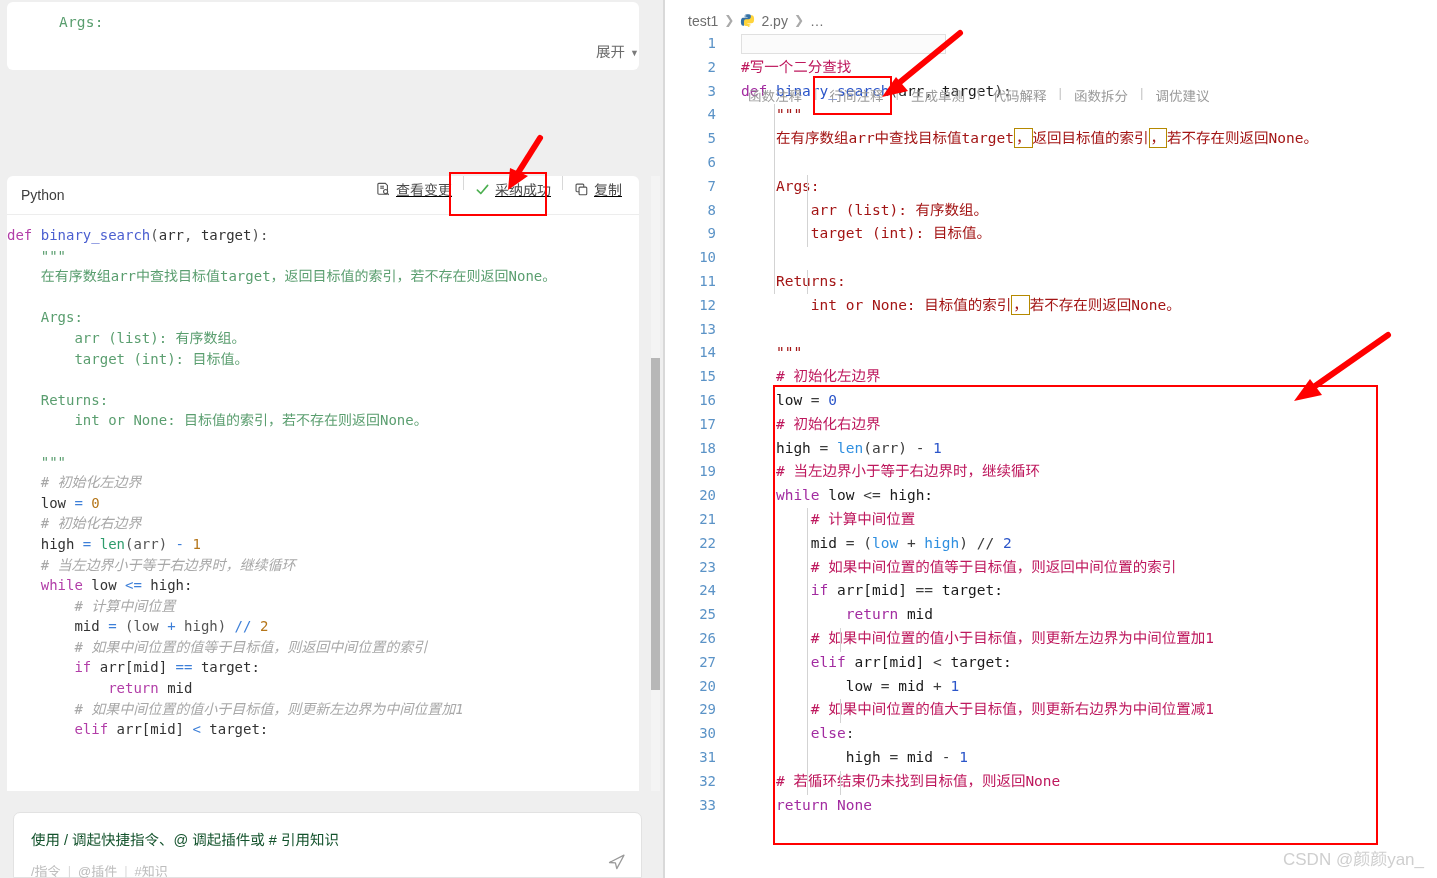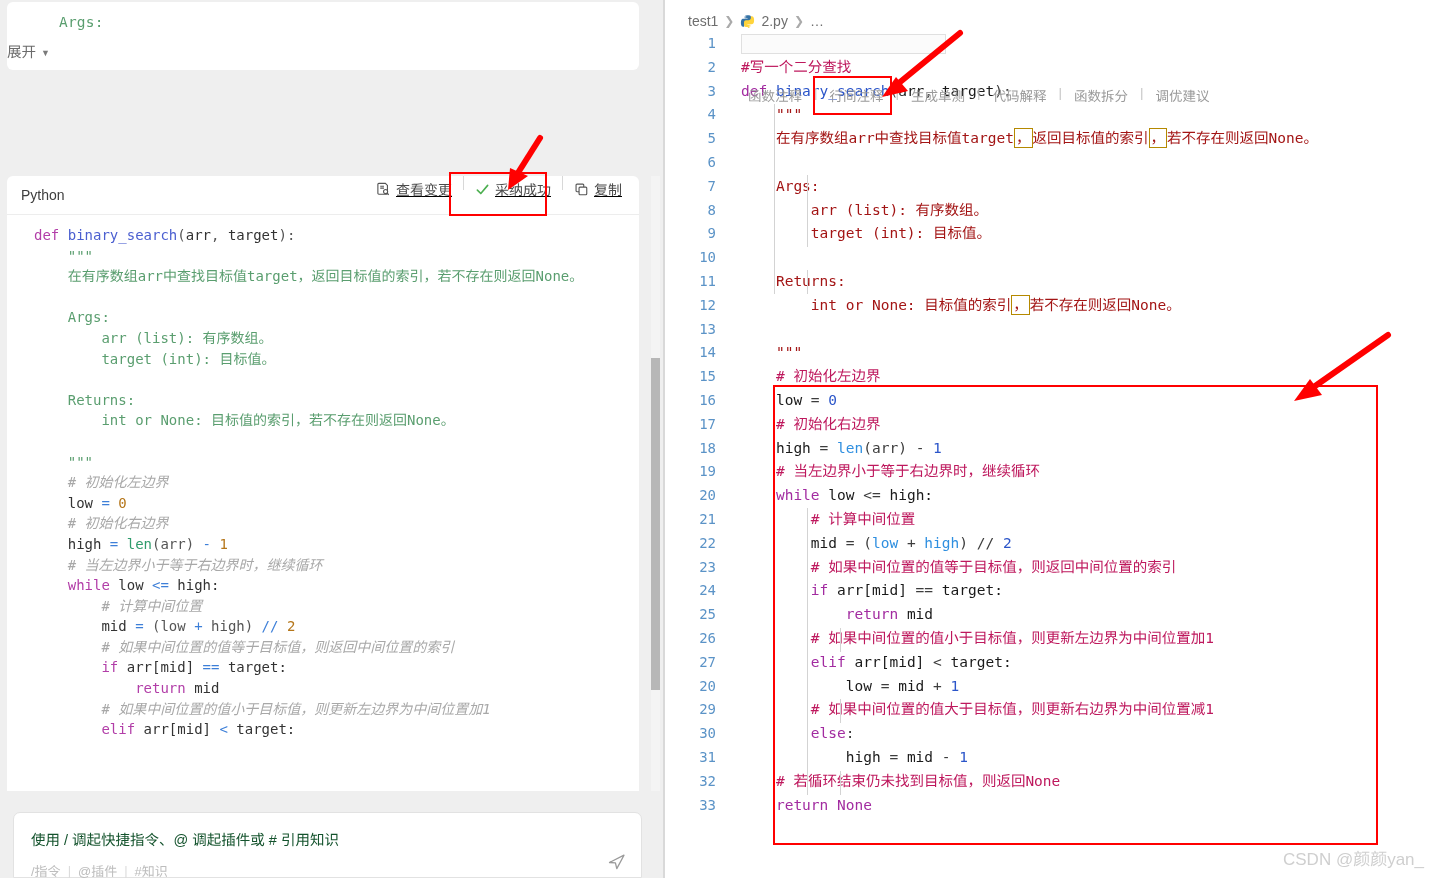--- a/index.html
+++ b/index.html
@@ -38,21 +38,21 @@
     position: absolute;
     left: 52px; top: 12px;
     font-family: "DejaVu Sans Mono", "Liberation Mono", monospace;
     font-size: 14.5px;
     color: #5a9e6f;
     letter-spacing: 0.2px;
   }
   .expand-toggle {
     position: absolute;
     left: 0; right: 0; top: 38px;
-    text-align: left;
+    text-align: right;
     font-size: 14.5px;
     color: #6b6b6b;
     cursor: pointer;
     user-select: none;
   }
   .expand-toggle .caret {
     display: inline-block;
     margin-left: 5px;
     font-size: 9px;
     color: #7a7a7a;
@@ -165,21 +165,21 @@
     position: absolute;
     left: 0; top: 39px;
     width: 632px;
     padding: 10px 0 0 0;
     font-family: "DejaVu Sans Mono", "Liberation Mono", monospace;
     font-size: 14px;
     line-height: 20.6px;
     white-space: pre;
     color: #333333;
   }
-  .code-body .ln { height: 20.6px; margin-left: 27px; }
+  .code-body .ln { height: 20.6px; }
   .tk-kw   { color: #b23ea8; }
   .tk-fn   { color: #4b5fd0; }
   .tk-var  { color: #333333; }
   .tk-num  { color: #b5761a; }
   .tk-op   { color: #3d7fd8; }
   .tk-str  { color: #5a9e6f; }
   .tk-cmt  { color: #a8a8a8; font-style: italic; }
   .tk-builtin { color: #2e9c6c; }
   .tk-punct{ color: #555555; }
 
@@ -245,21 +245,20 @@
     position: absolute;
     left: 665px; top: 0;
     width: 772px; height: 878px;
     background: #ffffff;
     overflow: hidden;
   }
   .breadcrumb {
     position: absolute;
     left: 23px; top: 13px;
     display: flex;
-    align-items: center;
     gap: 6px;
     font-size: 14px;
     color: #6e6e6e;
   }
   .breadcrumb .chev { color: #aaaaaa; font-size: 12px; }
   .py-icon { width: 15px; height: 15px; display: inline-block; }
 
   .editor {
     position: absolute;
     left: 0; top: 32px;

